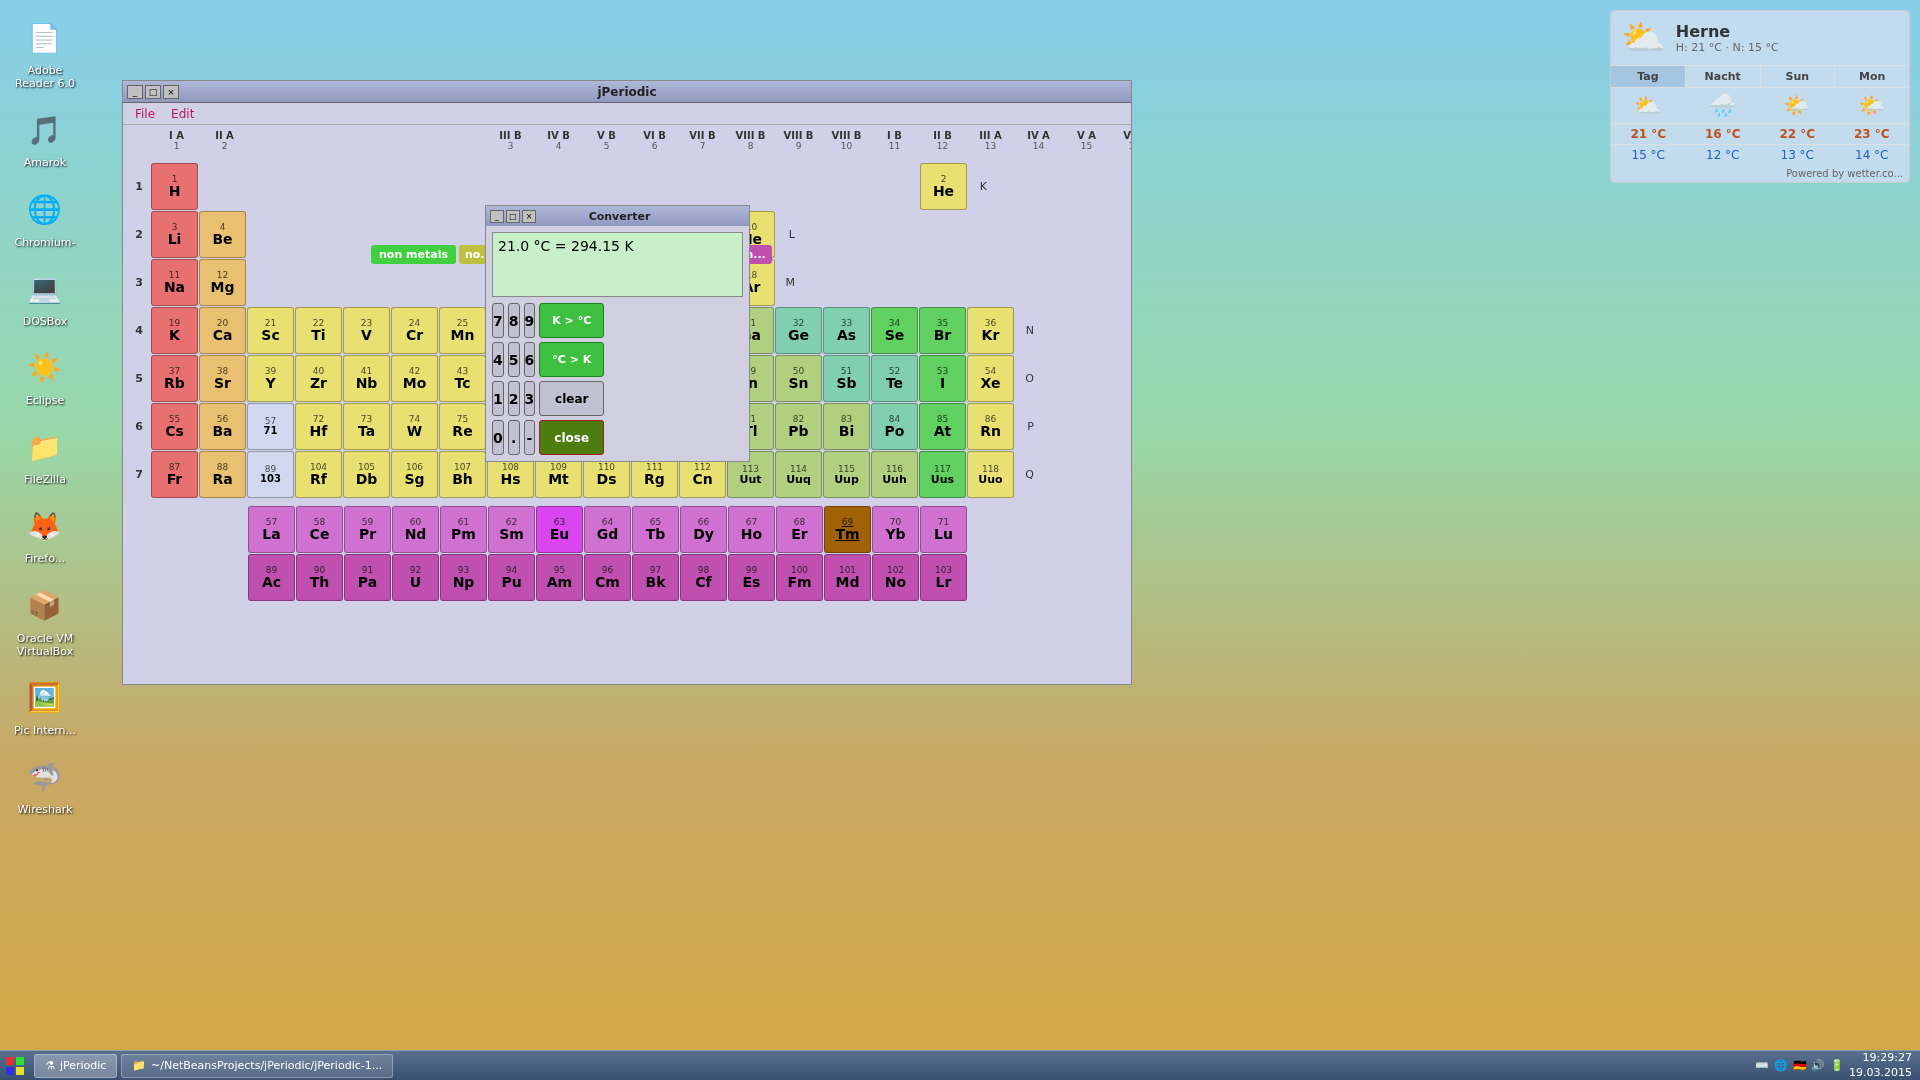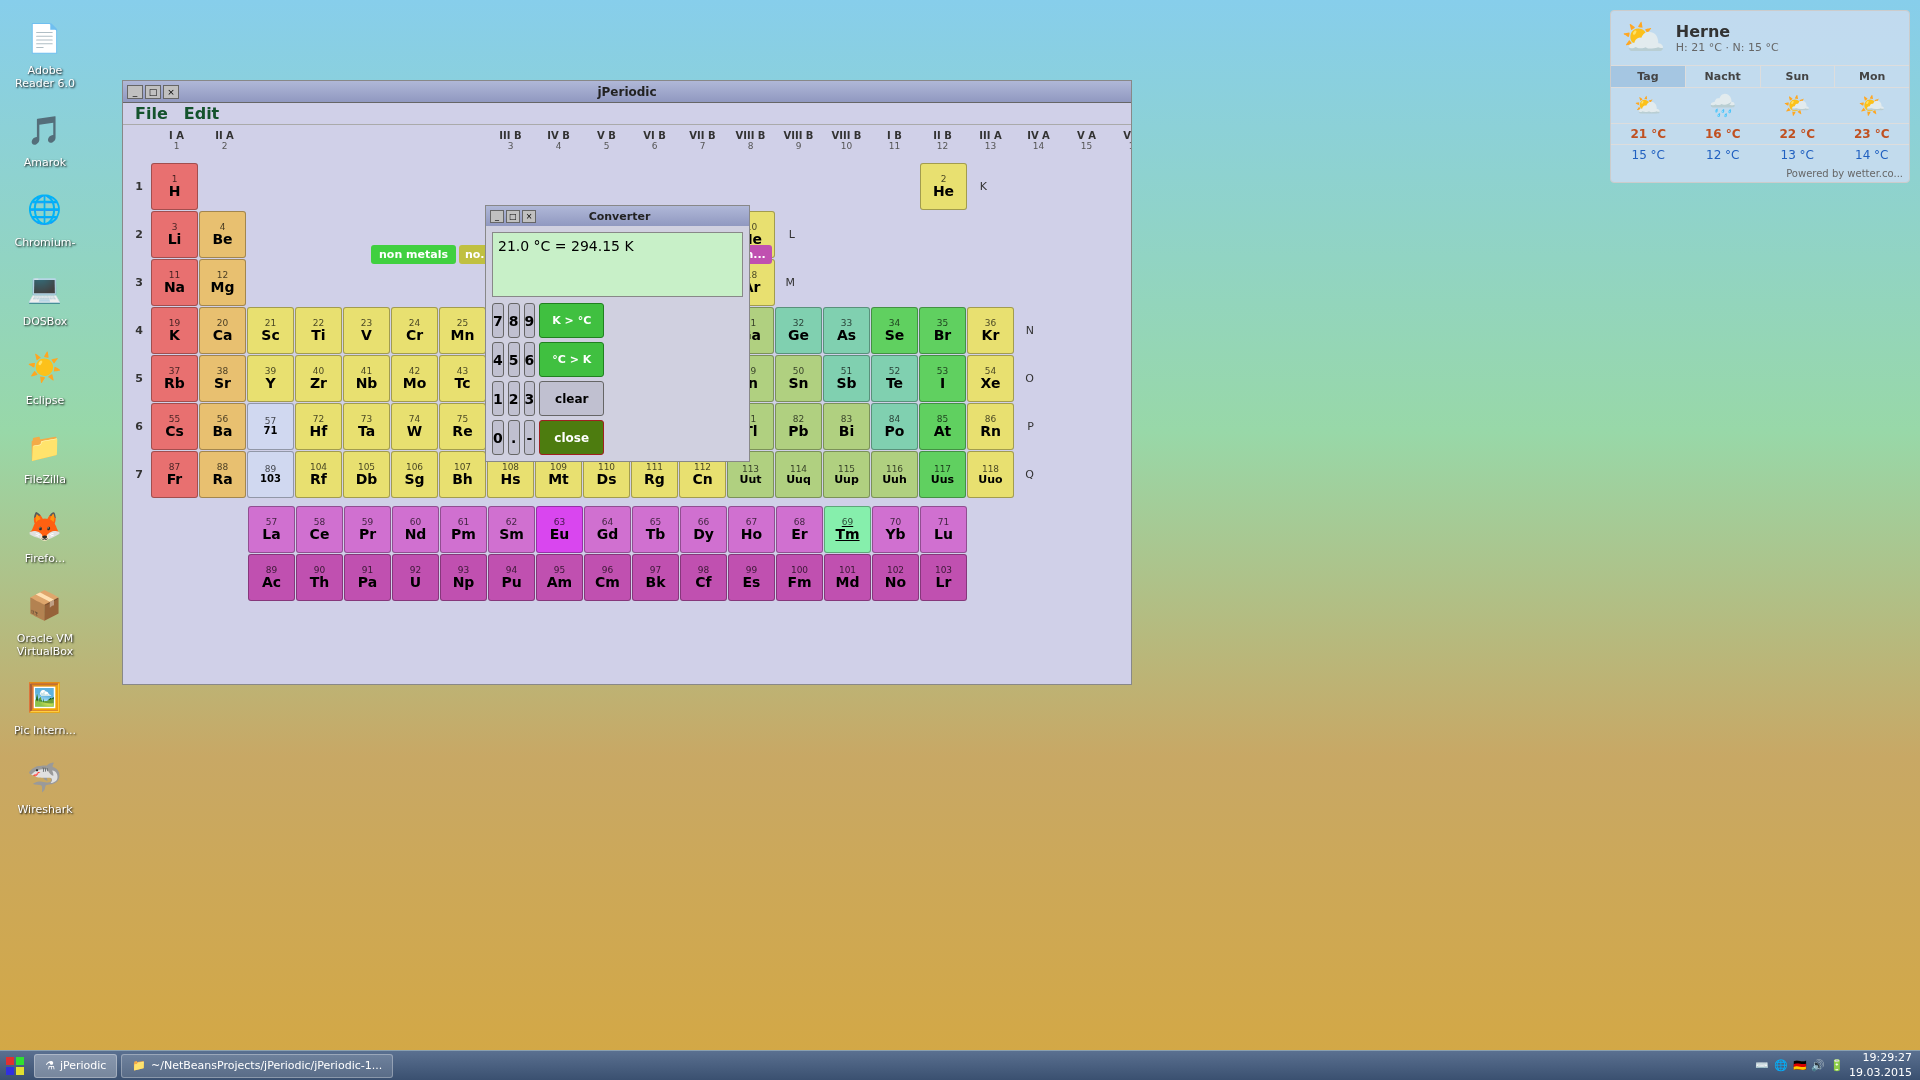--- a/index.html
+++ b/index.html
@@ -110,23 +110,22 @@
       height: 22px;
       display: flex;
       align-items: center;
       padding: 0 4px;
       border-bottom: 1px solid #aaa;
     }
 
     .menu-item {
       padding: 2px 8px;
       cursor: pointer;
-      font-size: 16px;
-      color: #14532d;
-      font-weight: bold;
+      font-size: 12px;
+      color: #be185d;
     }
 
     
     .periodic-content {
       padding: 5px;
       position: relative;
       height: calc(100% - 44px);
       overflow: hidden;
     }
 
@@ -1052,21 +1051,21 @@
           <span class="symbol">Dy</span>
         </div>
       <div class="element-cell elem-lanthanide" style="background:#d070d0;">
           <span class="atomic-num">67</span>
           <span class="symbol">Ho</span>
         </div>
       <div class="element-cell elem-lanthanide" style="background:#d070d0;">
           <span class="atomic-num">68</span>
           <span class="symbol">Er</span>
         </div>
-      <div class="element-cell elem-lanthanide" style="background:#86efac;text-decoration:underline;">
+      <div class="element-cell elem-lanthanide" style="background:#a16207;text-decoration:underline;">
           <span class="atomic-num">69</span>
           <span class="symbol">Tm</span>
         </div>
       <div class="element-cell elem-lanthanide" style="background:#d070d0;">
           <span class="atomic-num">70</span>
           <span class="symbol">Yb</span>
         </div>
       <div class="element-cell elem-lanthanide" style="background:#d070d0;">
           <span class="atomic-num">71</span>
           <span class="symbol">Lu</span>

